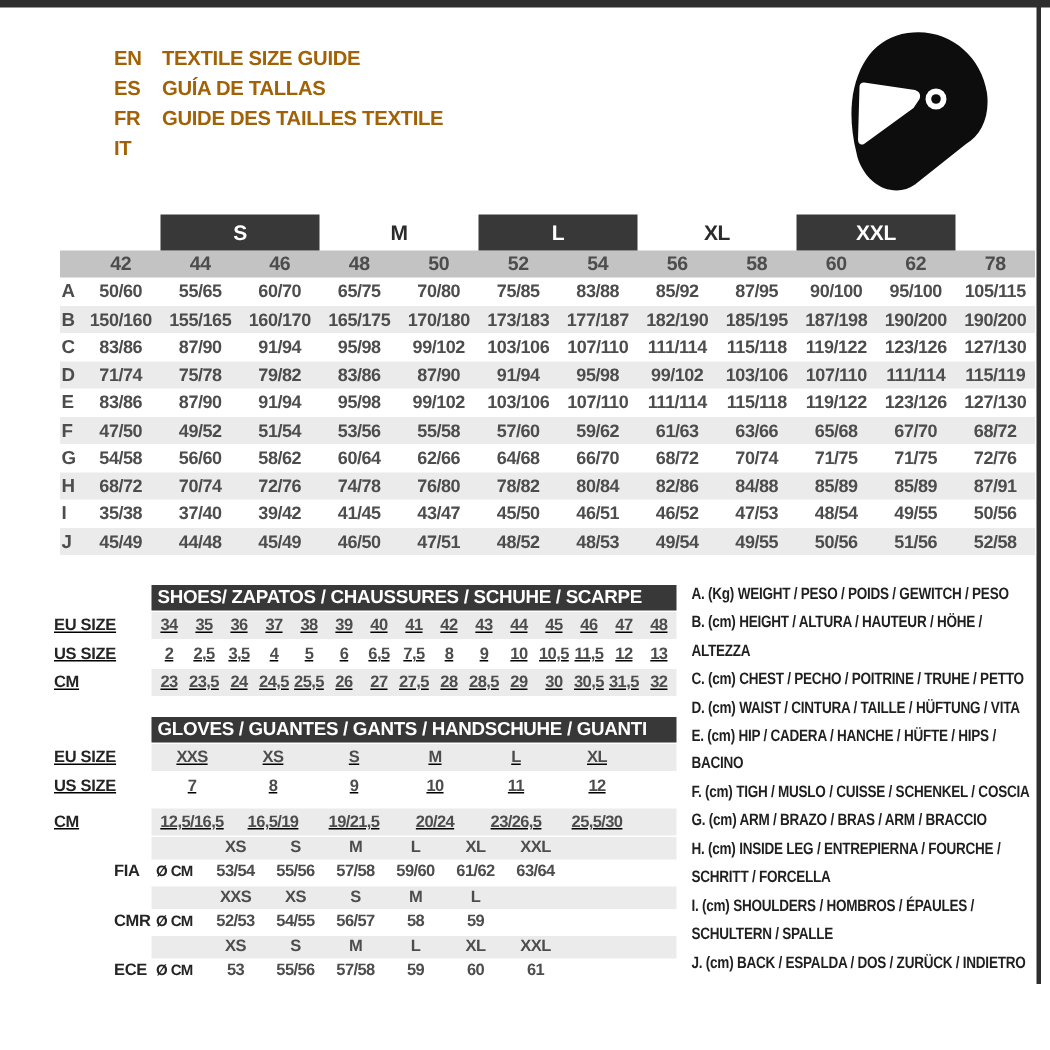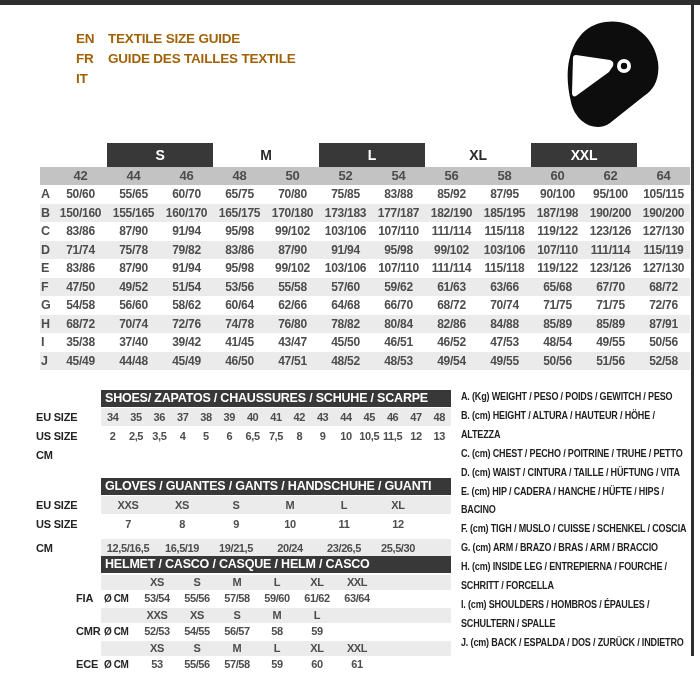--- a/index.html
+++ b/index.html
@@ -32,21 +32,21 @@
   .cell { width:53px; text-align:center; font-weight:700; font-size:13px;
     color:#4d4d4d; line-height:18px; letter-spacing:-0.3px; }
   .drow { display:flex; height:18.5px; }
   .drow.stripe { background:#ebebeb; }
   .drow .cell { font-size:12px; line-height:18.5px; }
 
   
   .sub { position:absolute; left:36px; width:415px; }
   .sub-title { margin-left:65px; height:17px; background:#383838; color:#fff;
     font-weight:700; font-size:12.5px; line-height:17px; padding-left:4px; letter-spacing:-0.2px; }
-  .sub-row { display:flex; margin-top:1px; }
+  .sub-row { display:flex; margin-top:1px;text-decoration:underline; }
   .sub-label { width:65px; font-weight:700; font-size:11px; color:#242424;
     line-height:18px; letter-spacing:-0.2px; }
   .sub-band { width:350px; display:flex; height:18px; }
   .sub-band.gray { background:#ebebeb; }
   .scell { text-align:center; font-weight:700; font-size:11px; color:#4d4d4d;
     line-height:18px; letter-spacing:-0.4px; }
   .band-shoes .scell { flex:1; }
   .band-gloves .scell { width:54px; }
   .gloves-cm { margin-top:6px; }
 
@@ -70,20 +70,24 @@
 
 <div class="page">
 
   <div class="top-strip"></div>
   <div class="right-strip"></div>
 
   <div class="lang-block">
       <div class="lang-row">
         <div class="lang-code">EN</div>
         <div class="lang-label">TEXTILE SIZE GUIDE</div>
+      </div>
+      <div class="lang-row">
+        <div class="lang-code">ES</div>
+        <div class="lang-label">GUÍA DE TALLAS</div>
       </div>
       <div class="lang-row">
         <div class="lang-code">FR</div>
         <div class="lang-label">GUIDE DES TAILLES TEXTILE</div>
       </div>
       <div class="lang-row">
         <div class="lang-code">IT</div>
       </div>
     </div>
 
@@ -112,21 +116,21 @@
         <div class="cell">44</div>
         <div class="cell">46</div>
         <div class="cell">48</div>
         <div class="cell">50</div>
         <div class="cell">52</div>
         <div class="cell">54</div>
         <div class="cell">56</div>
         <div class="cell">58</div>
         <div class="cell">60</div>
         <div class="cell">62</div>
-        <div class="cell">64</div>
+        <div class="cell">78</div>
       </div>
     <div>
         <div class="drow">
           <div class="letter">A</div>
           <div class="cell">50/60</div>
           <div class="cell">55/65</div>
           <div class="cell">60/70</div>
           <div class="cell">65/75</div>
           <div class="cell">70/80</div>
           <div class="cell">75/85</div>
@@ -313,20 +317,37 @@
             <div class="scell">9</div>
             <div class="scell">10</div>
             <div class="scell">10,5</div>
             <div class="scell">11,5</div>
             <div class="scell">12</div>
             <div class="scell">13</div>
           </div>
         </div>
         <div class="sub-row">
           <div class="sub-label">CM</div>
+          <div class="sub-band band-shoes gray">
+            <div class="scell">23</div>
+            <div class="scell">23,5</div>
+            <div class="scell">24</div>
+            <div class="scell">24,5</div>
+            <div class="scell">25,5</div>
+            <div class="scell">26</div>
+            <div class="scell">27</div>
+            <div class="scell">27,5</div>
+            <div class="scell">28</div>
+            <div class="scell">28,5</div>
+            <div class="scell">29</div>
+            <div class="scell">30</div>
+            <div class="scell">30,5</div>
+            <div class="scell">31,5</div>
+            <div class="scell">32</div>
+          </div>
         </div>
       </div>
   </div>
 
   <div class="sub" style="top:478px">
     <div class="sub-title">GLOVES / GUANTES / GANTS / HANDSCHUHE / GUANTI</div>
     <div class="sub-body">
         <div class="sub-row">
           <div class="sub-label">EU SIZE</div>
           <div class="sub-band band-gloves gray">
@@ -357,21 +378,20 @@
             <div class="scell">19/21,5</div>
             <div class="scell">20/24</div>
             <div class="scell">23/26,5</div>
             <div class="scell">25,5/30</div>
           </div>
         </div>
       </div>
   </div>
 
   <div class="sub" style="top:556px">
-    <div class="sub-title">HELMET / CASCO / CASQUE / HELM / CASCO</div>
     <div class="sub-body">
         <div class="helm-row hsize">
           <div class="sub-label"></div>
           <div class="helm-band gray">
             <div class="hd-cell"></div>
             <div class="hcell">XS</div>
             <div class="hcell">S</div>
             <div class="hcell">M</div>
             <div class="hcell">L</div>
             <div class="hcell">XL</div>

